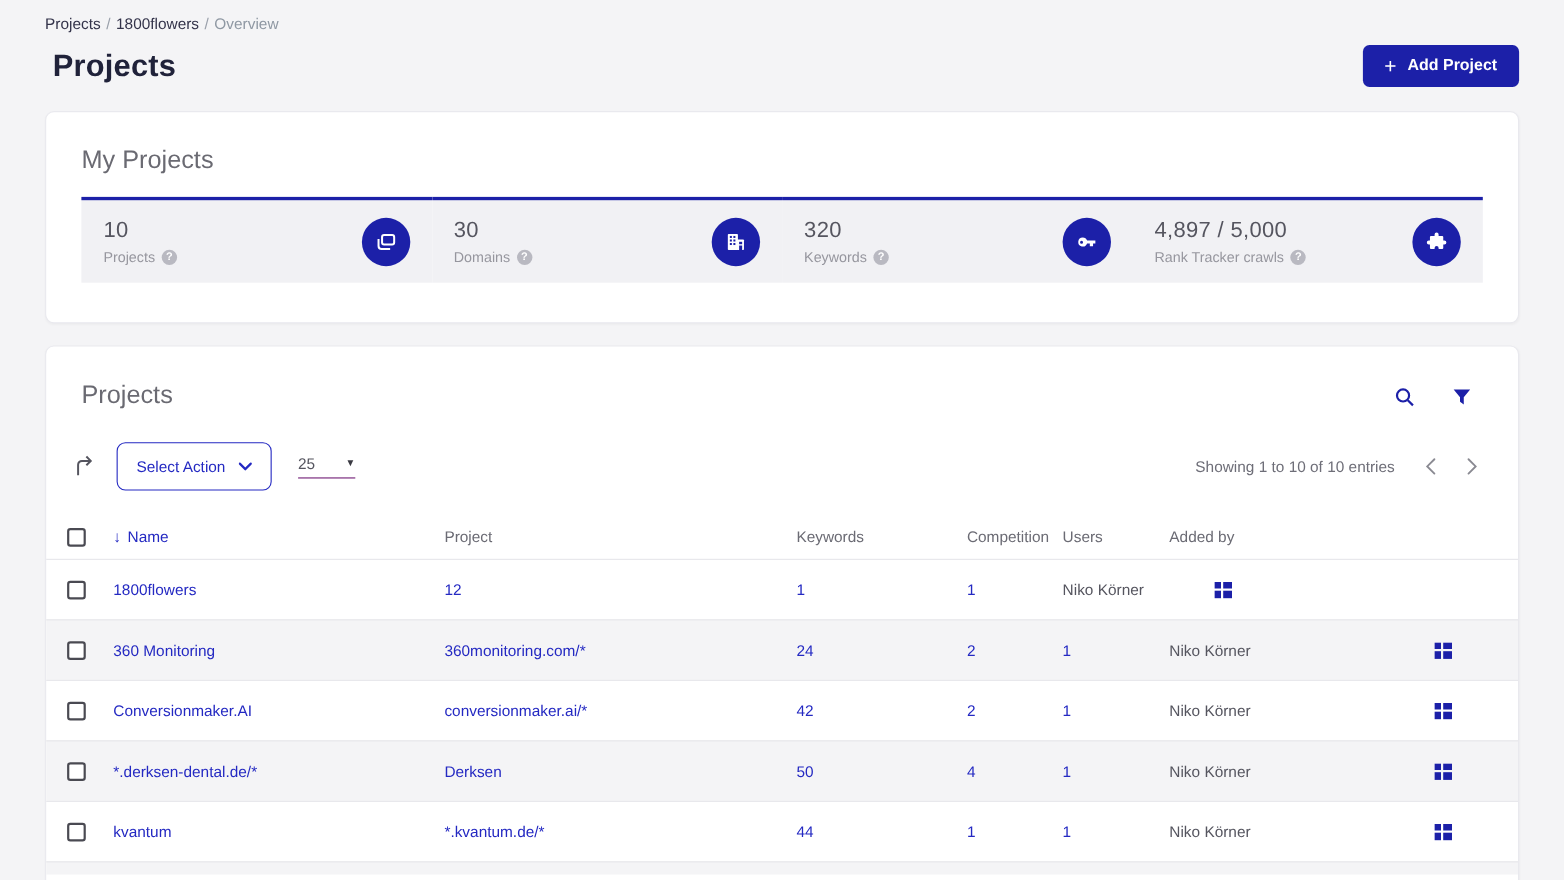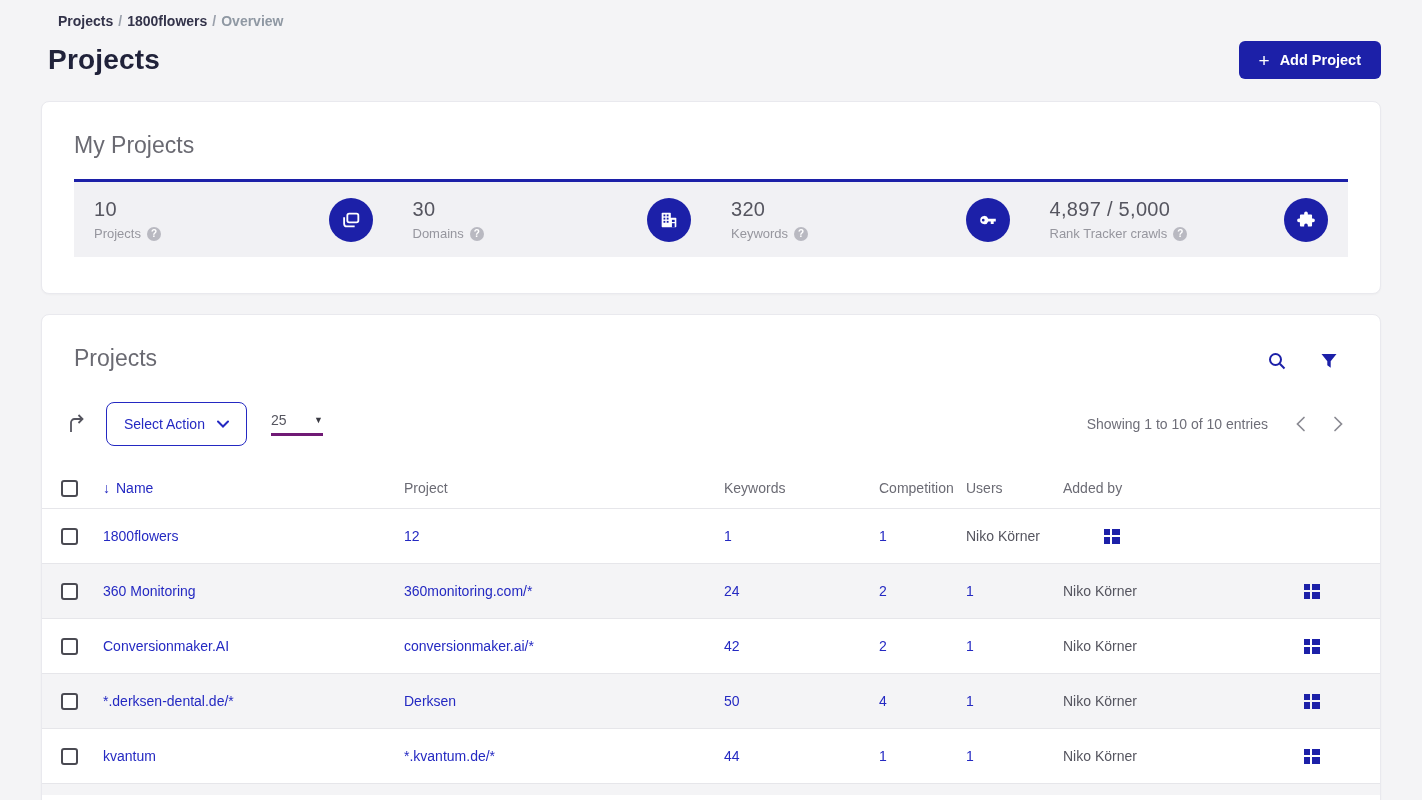--- a/index.html
+++ b/index.html
@@ -5,21 +5,21 @@
   * { box-sizing: border-box; margin: 0; padding: 0; }
   html, body { width: 1422px; height: 800px; overflow: hidden; }
   body {
     background: #f4f4f6;
     font-family: "Liberation Sans", "DejaVu Sans", sans-serif;
     color: #55555f;
   }
   .page { padding: 13px 41px 0 41px; }
 
   
-  .breadcrumb { margin-left: 17px; font-size: 14px; color: #33334a; font-weight: bold; }
+  .breadcrumb { margin-left: 0; font-size: 14px; color: #33334a; }
   .breadcrumb .sep { color: #9aa0ab; margin: 0 5px; }
   .breadcrumb .crumb-link { color: #33334a; cursor: pointer; }
   .breadcrumb .crumb-current { color: #8f98a3; }
 
   .title-row { display: flex; align-items: center; justify-content: space-between; margin: 12px 0 22px 0; }
   .page-title { margin-left: 7px; font-size: 28px; font-weight: 600; color: #20223a; letter-spacing: .2px; }
   .add-btn {
     background: #1c20a8; color: #fff; border: none; border-radius: 6px;
     height: 38px; padding: 0 20px; font-size: 14.5px; font-weight: 600;
     display: flex; align-items: center; gap: 10px; cursor: pointer;
@@ -60,21 +60,21 @@
   .icon-btn { background: none; border: none; cursor: pointer; padding: 0; line-height: 0; }
 
   .toolbar { display: flex; align-items: center; margin-top: 30px; padding: 0 36px 0 24px; }
   .export-btn { background: none; border: none; cursor: pointer; line-height: 0; padding: 0; margin-right: 18px; }
   .select-action {
     border: 1.6px solid #2429c2; background: #fff; color: #2429c2; border-radius: 8px;
     height: 44px; padding: 0 17px; font-size: 14px; font-weight: 500; font-family: inherit;
     display: flex; align-items: center; gap: 12px; cursor: pointer;
   }
   .page-size {
-    margin-left: 24px; width: 52px; border-bottom: 3px solid #701a75; padding-bottom: 5px;
+    margin-left: 24px; width: 52px; border-bottom: 1px solid #701a75; padding-bottom: 5px;
     display: flex; align-items: center; justify-content: space-between; cursor: pointer;
     font-size: 14px; color: #55555f;
   }
   .page-size .caret { font-size: 9px; color: #3a3a42; }
   .toolbar-spacer { flex: 1; }
   .showing-text { font-size: 14px; color: #6e6e78; }
   .pager { display: flex; align-items: center; gap: 27px; margin-left: 27px; }
   .pager .icon-btn svg { display: block; }
 
   

